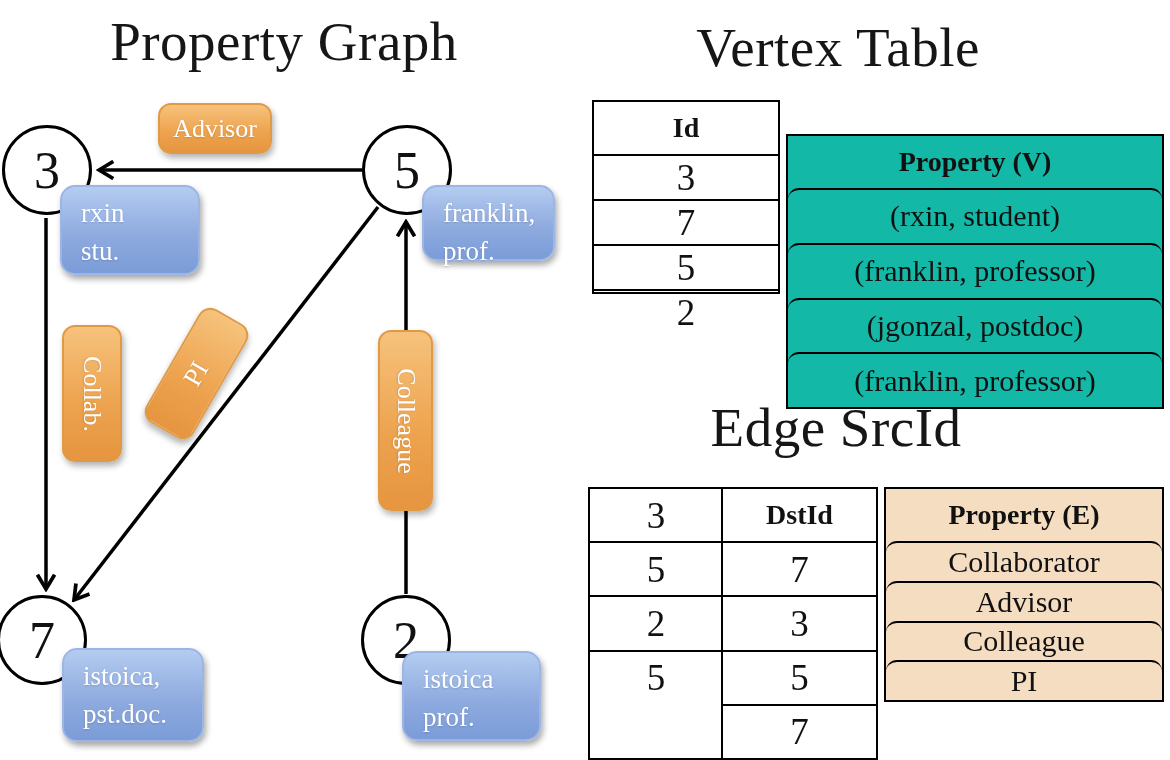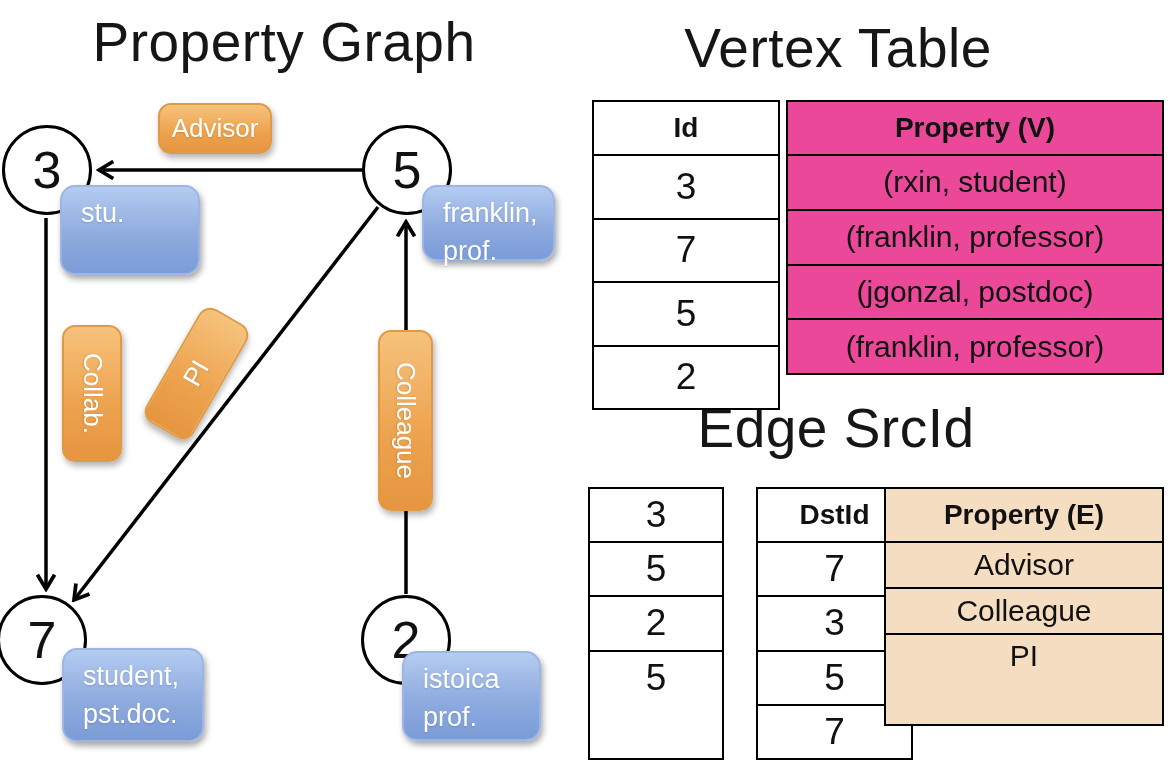--- a/index.html
+++ b/index.html
@@ -1,18 +1,18 @@
 <!DOCTYPE html>
 <html><head>
 <meta charset="utf-8">
 <style>
   html,body{margin:0;padding:0;background:#fff;}
   #canvas{
     position:relative;width:1170px;height:760px;background:#fff;overflow:hidden;
-    font-family:Liberation Sans, sans-serif;color:#111;
+    font-family:Liberation Serif, serif;color:#111;
   }
   .big-title{
     position:absolute;transform:translateX(-50%);white-space:nowrap;
     font-size:55px;font-weight:400;letter-spacing:.5px;color:#161616;
   }
   #edges-svg{position:absolute;left:0;top:0;z-index:1;}
   .node{
     position:absolute;width:90px;height:90px;box-sizing:border-box;
     border:3.5px solid #000;border-radius:50%;background:#fff;z-index:2;
     display:flex;align-items:center;justify-content:center;
@@ -38,22 +38,22 @@
     position:absolute;box-sizing:border-box;border:2.5px solid #000;background:#fff;
     display:grid;grid-template-rows:52px 1fr 1fr 1fr 1fr;
   }
   .tcell{
     display:flex;align-items:center;justify-content:center;
     border-top:2.3px solid #000;color:#111;
   }
   .tcell:first-child{border-top:none;}
   .thead{font-weight:bold;font-size:28px;}
   .tnum{font-size:37px;}
-  .tprop{font-size:30px;}
-  .bg-blue{background:#ec4899;}
+  .tprop{font-size:30px;border-radius:11px;}
+  .bg-blue{background:#14b8a6;margin-top:34px;}
   .bg-tan{background:#f5ddc1;}
 </style>
 </head>
 <body>
 
 <div id="canvas">
 
   <div class="big-title" style="left:284px;top:10px;">Property Graph</div>
   <div class="big-title" style="left:838px;top:16px;">Vertex Table</div>
   <div class="big-title" style="left:836px;top:396px;">Edge SrcId</div>
@@ -77,49 +77,50 @@
     <span>5</span>
   </div>
   <div class="node" style="left:-3px;top:595px;">
     <span>7</span>
   </div>
   <div class="node" style="left:361px;top:595px;">
     <span>2</span>
   </div>
 
   <div class="vlabel" style="left:60px;top:185px;width:140px;height:90px;">
+    <div>rxin</div>
     <div>stu.</div>
   </div>
   <div class="vlabel" style="left:422px;top:185px;width:133px;height:76px;">
     <div>franklin,</div>
     <div>prof.</div>
   </div>
   <div class="vlabel" style="left:62px;top:648px;width:142px;height:94px;">
-    <div>student,</div>
+    <div>istoica,</div>
     <div>pst.doc.</div>
   </div>
   <div class="vlabel" style="left:402px;top:651px;width:139px;height:90px;">
     <div>istoica</div>
     <div>prof.</div>
   </div>
 
   <div class="elabel" style="left:158px;top:103px;width:114px;height:51px;">
     <span>Advisor</span>
   </div>
   <div class="elabel" style="left:62px;top:325px;width:60px;height:137px;">
     <span class="vtext">Collab.</span>
   </div>
   <div class="elabel" style="left:169px;top:308px;width:55px;height:131px;transform:rotate(30deg);">
     <span class="vtext-rev">PI</span>
   </div>
   <div class="elabel" style="left:378px;top:330px;width:55px;height:181px;">
     <span class="vtext">Colleague</span>
   </div>
 
-  <div class="tcol" style="left:592px;top:100px;width:188px;height:310px;">
+  <div class="tcol" style="left:592px;top:100px;width:188px;height:194px;">
     <div class="tcell thead">Id</div>
     <div class="tcell tnum">3</div>
     <div class="tcell tnum">7</div>
     <div class="tcell tnum">5</div>
     <div class="tcell tnum">2</div>
   </div>
 
   <div class="tcol bg-blue" style="left:786px;top:100px;width:378px;height:275px;">
     <div class="tcell thead">Property (V)</div>
     <div class="tcell tprop">(rxin, student)</div>
@@ -128,28 +129,29 @@
     <div class="tcell tprop">(franklin, professor)</div>
   </div>
 
   <div class="tcol" style="left:588px;top:487px;width:136px;height:273px;">
     <div class="tcell tnum">3</div>
     <div class="tcell tnum">5</div>
     <div class="tcell tnum">2</div>
     <div class="tcell tnum">5</div>
   </div>
 
-  <div class="tcol" style="left:721px;top:487px;width:157px;height:273px;margin-left:35px;">
+  <div class="tcol" style="left:721px;top:487px;width:157px;height:273px;">
     <div class="tcell thead">DstId</div>
     <div class="tcell tnum">7</div>
     <div class="tcell tnum">3</div>
     <div class="tcell tnum">5</div>
     <div class="tcell tnum">7</div>
   </div>
 
-  <div class="tcol bg-tan" style="left:884px;top:487px;width:280px;height:239px;">
+  <div class="tcol bg-tan" style="left:884px;top:487px;width:280px;height:215px;">
     <div class="tcell thead">Property (E)</div>
+    <div class="tcell tprop">Collaborator</div>
     <div class="tcell tprop">Advisor</div>
     <div class="tcell tprop">Colleague</div>
     <div class="tcell tprop">PI</div>
   </div>
 
 </div>
 
 </body></html>

